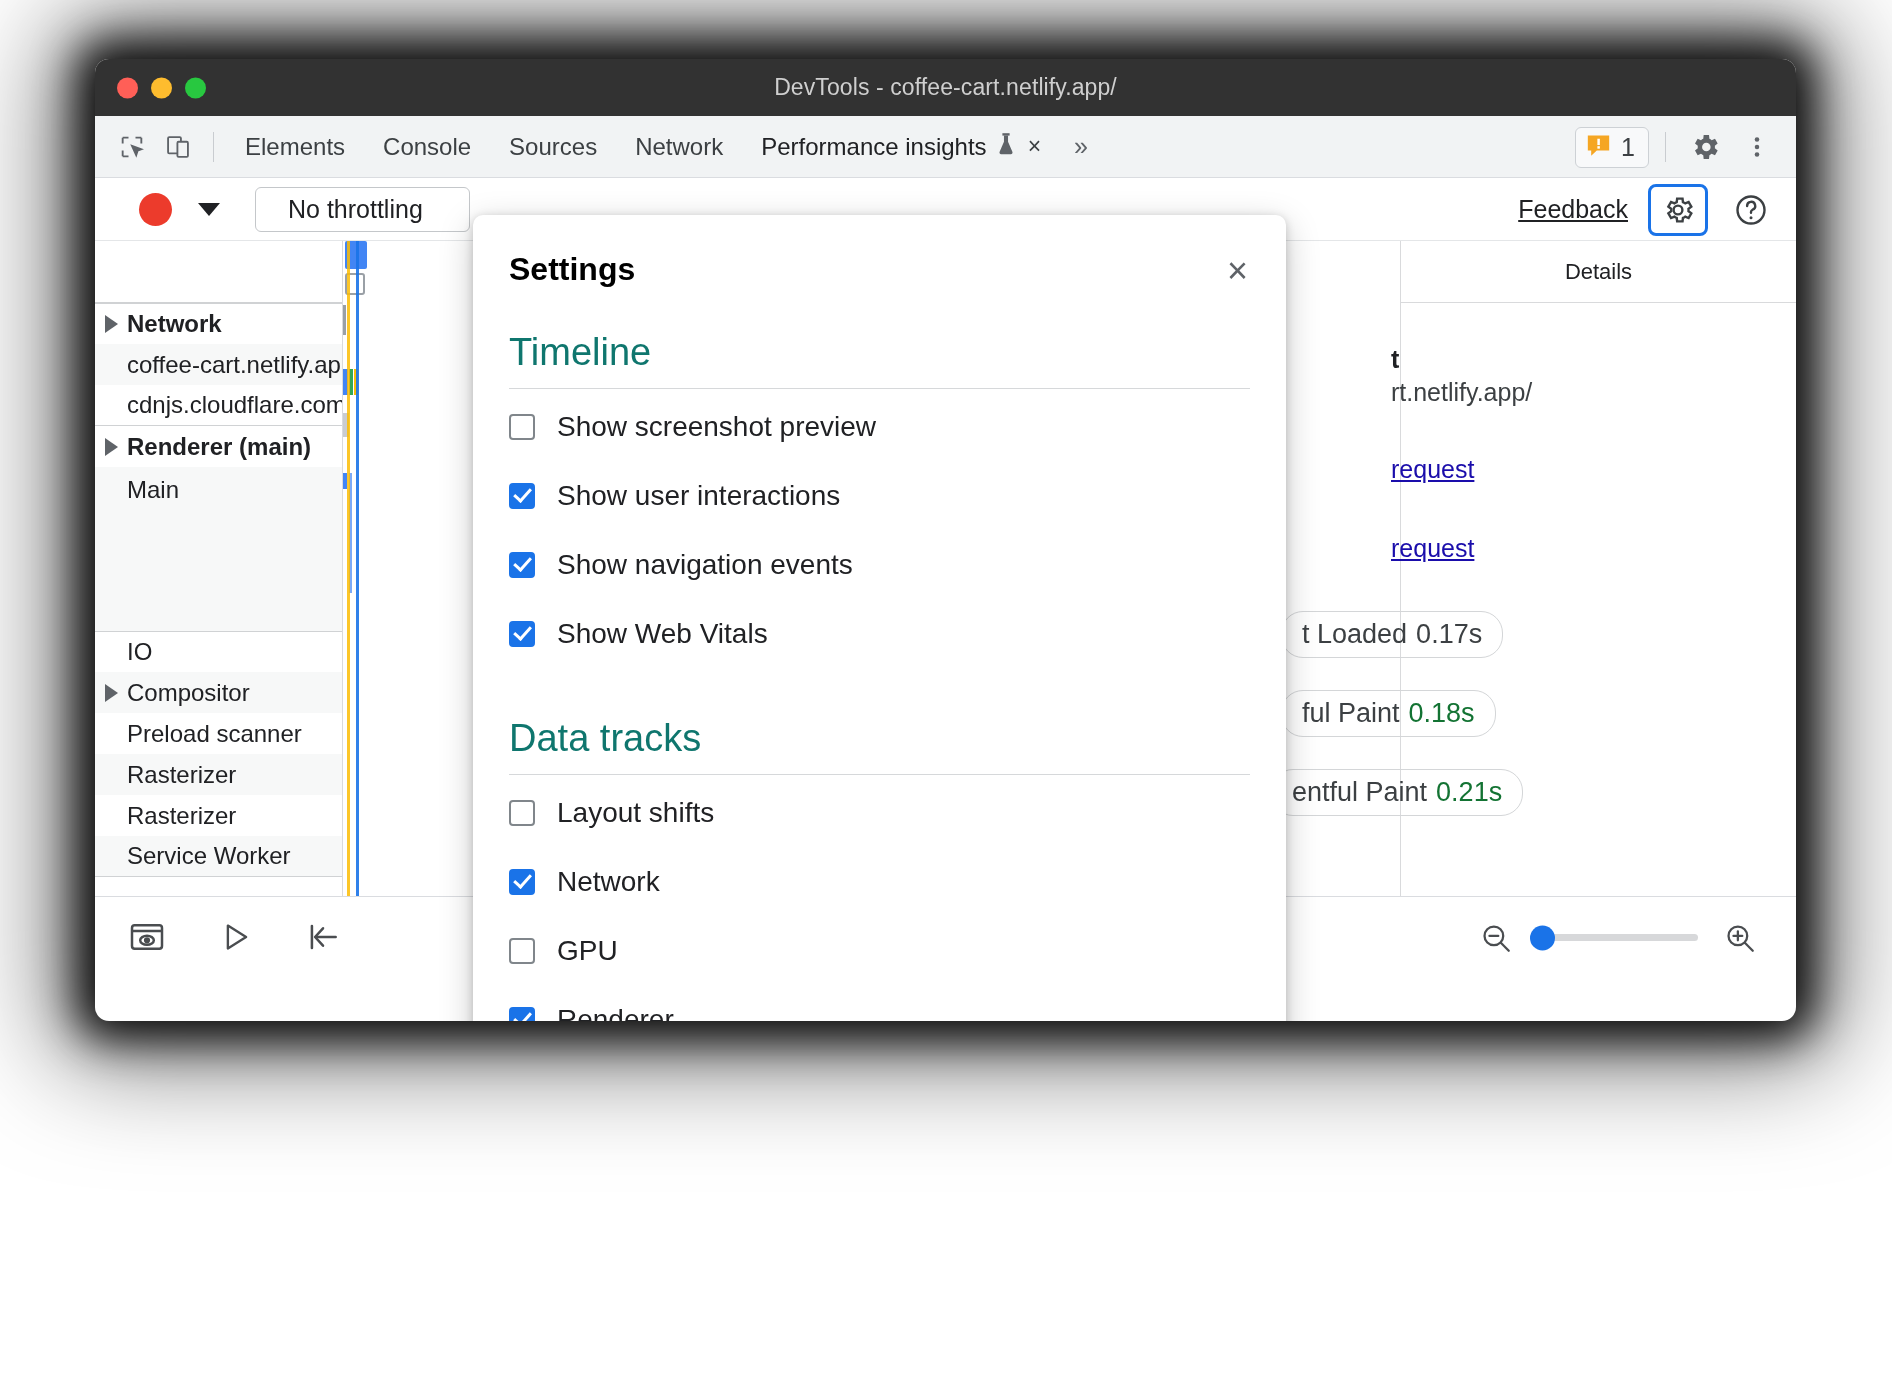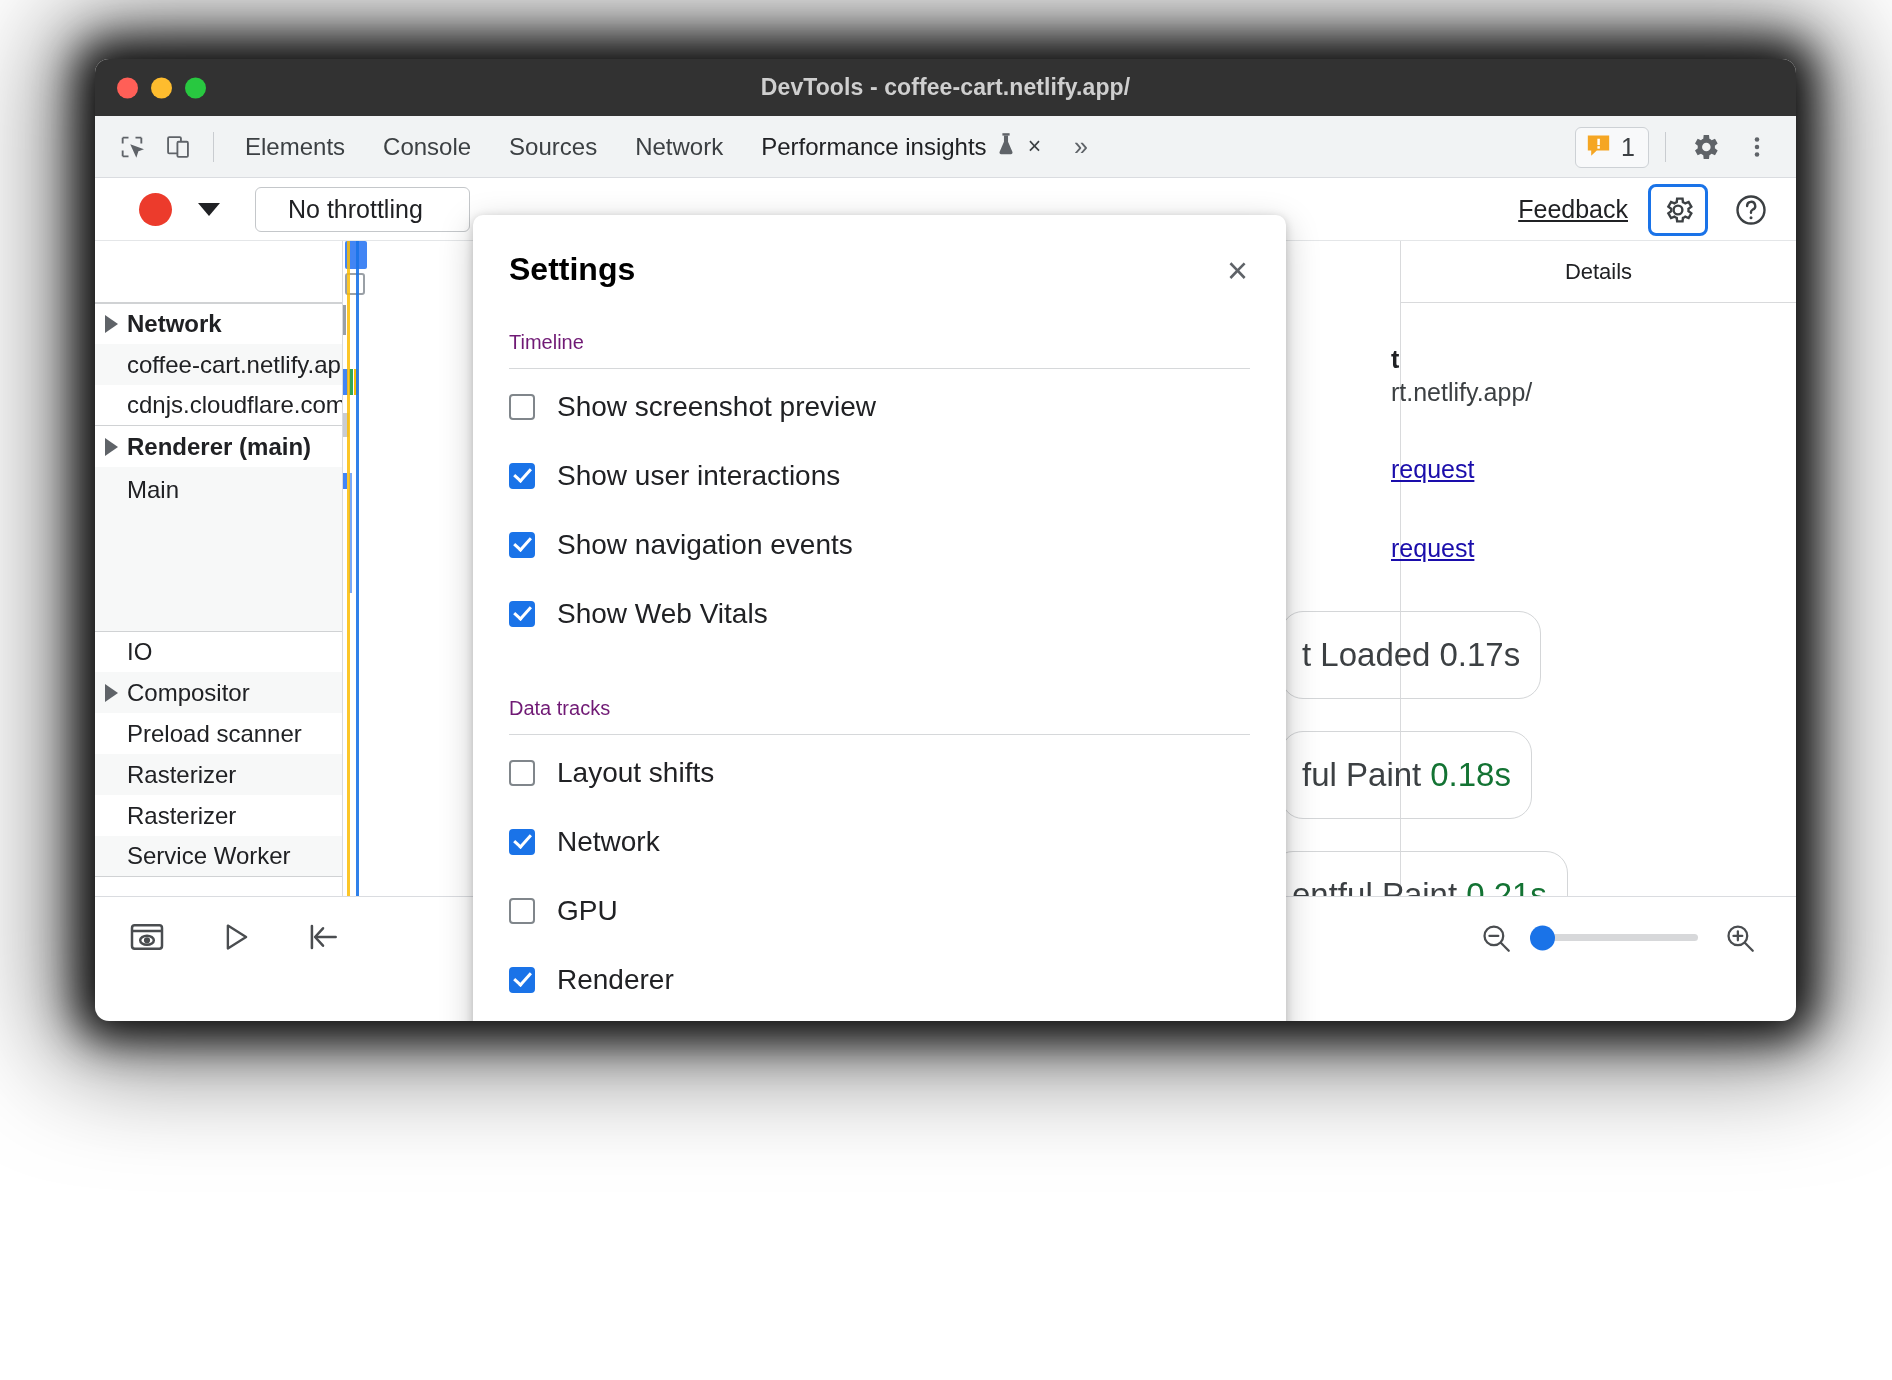--- a/index.html
+++ b/index.html
@@ -31,21 +31,21 @@
   #traffic-lights {
     position: absolute; left: 22px; top: 50%;
     transform: translateY(-50%);
     display: flex; gap: 13px;
   }
   .light { width: 21px; height: 21px; border-radius: 50%; }
   .light.close { background: #ff5f57; }
   .light.min   { background: #febc2e; }
   .light.max   { background: #28c840; }
   #window-title {
-    color: #cfcfcf; font-size: 23px; font-weight: bold;
+    color: #cfcfcf; font-size: 23px; font-weight: normal;
     letter-spacing: .1px;
   }
 
   
   #tabbar {
     position: relative;
     height: 62px;
     background: #f1f3f4;
     border-bottom: 1px solid #dadce0;
     display: flex; align-items: center;
@@ -190,22 +190,22 @@
     padding-left: 0; margin-bottom: 4px;
   }
   .det-url { font-size: 25px; color: #3c4043; }
   .det-link {
     font-size: 25px; color: #1a0dab; text-decoration: underline;
     display: block;
   }
   .pill {
     display: inline-flex; align-items: center;
     border: 1px solid #d4d6d8; border-radius: 22px;
-    padding: 24px 20px;
-    font-size: 33px; color: #3c4043;
+    padding: 7px 20px;
+    font-size: 27px; color: #3c4043;
     white-space: nowrap;
   }
   .pill .val-green { color: #137333; margin-left: 9px; }
   .pill .val-grey { color: #3c4043; margin-left: 9px; }
 
   
   #bottombar {
     position: relative;
     height: 81px;
     border-top: 1px solid #dadce0;
@@ -251,21 +251,21 @@
   }
   #dlg-title {
     font-size: 32px; font-weight: bold; color: #000;
   }
   #dlg-close {
     font-size: 36px; color: #5f6368; line-height: 1;
     margin-top: 2px; margin-right: 2px;
   }
   .dlg-section { padding: 0 36px; }
   .sec-title {
-    font-size: 20px; color: #701a75;
+    font-size: 38px; color: #0f766e;
     margin-top: 52px; padding-bottom: 14px;
     border-bottom: 1px solid #d6d8da;
   }
   .chk-row {
     display: flex; align-items: center;
     height: 63px; margin-top: 6px;
   }
   .chk {
     width: 26px; height: 26px; flex-shrink: 0;
     border-radius: 4px;

